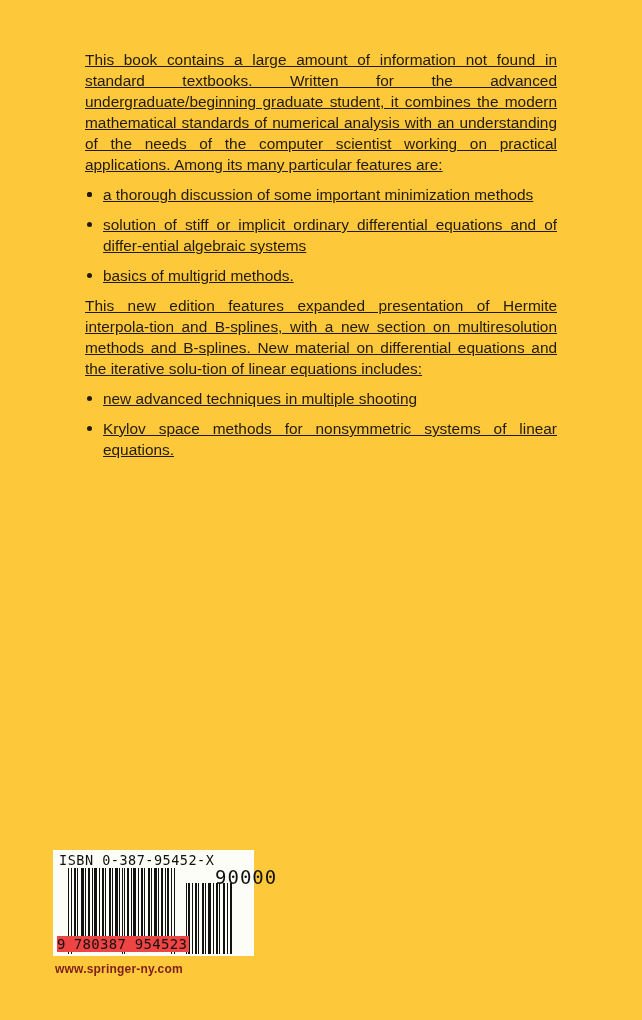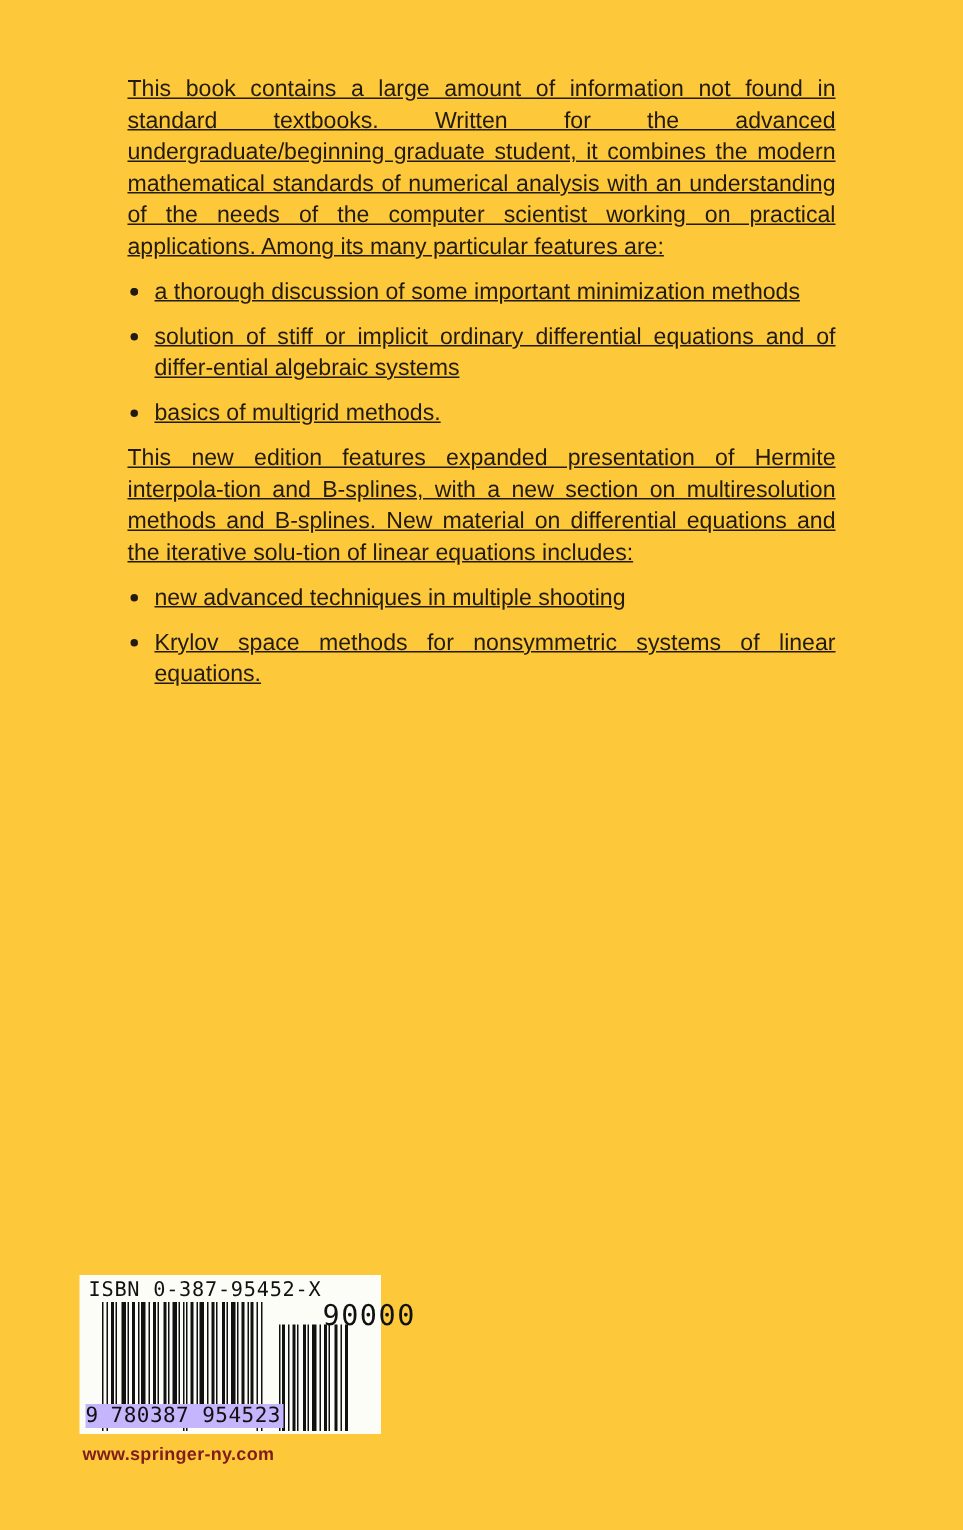--- a/index.html
+++ b/index.html
@@ -33,21 +33,21 @@
     position: absolute; left: 134px; top: 16px;
     font-family: "DejaVu Sans Mono", monospace; font-size: 19px; letter-spacing: 1px; color:#111;margin-left:28px;
   }
   .bars { position: absolute; display: flex; align-items: flex-start; }
   .bars span { display: block; background: #111; }
   .main-bars { left: 15px; top: 18px; height: 86px; }
   .addon-bars { left: 133px; top: 33px; height: 71px; }
   .isbn-bottom {
     position: absolute; left: 4px; top: 86px;
     font-family: "DejaVu Sans Mono", monospace; font-size: 14px; letter-spacing: 0.3px; color:#111;
-    background: #c4b5fd; padding-right: 2px;
+    background: #ef4444; padding-right: 2px;
   }
   .isbn-bottom .lead { margin-right: 8px; }
   .url {
     position: absolute; left: 55px; top: 962px;
     font-size: 12px; font-weight: bold; color: #7f1d1d; letter-spacing: 0.2px;
   }
 </style>
 </head>
 <body>
 

